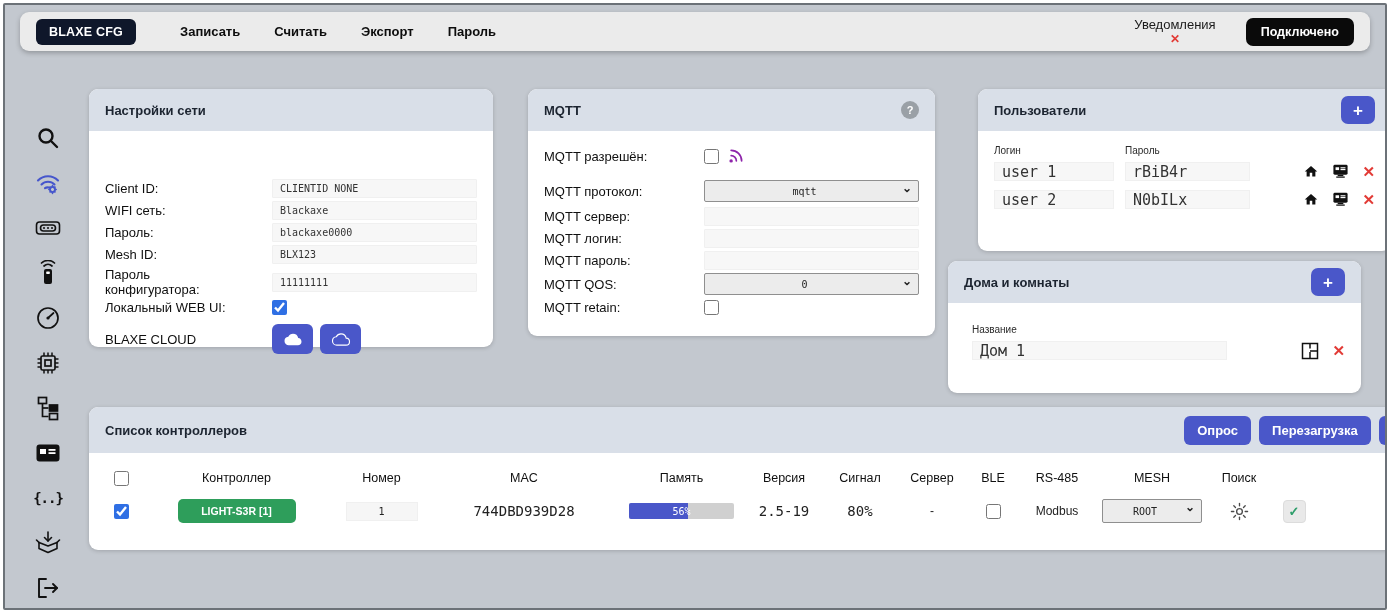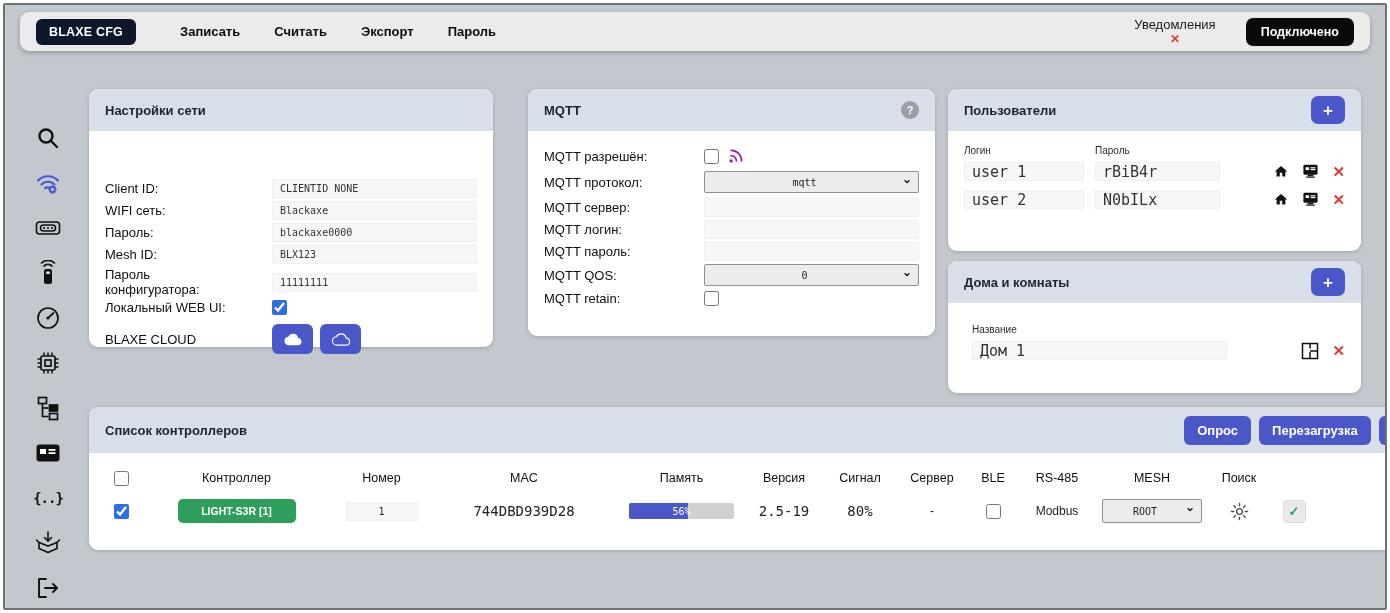--- a/index.html
+++ b/index.html
@@ -294,21 +294,21 @@
       </div>
     </div>
   </div>
 
   <div class="card mqtt" style="left:523px; top:84px; width:407px; height:247px;">
     <div class="card-head">
       <span class="card-title">MQTT</span>
       <span class="help-icon">?</span>
     </div>
     <div class="card-body" style="padding-top:16px;">
-      <div class="frow" style="margin-bottom:6px;">
+      <div class="frow" style="margin-bottom:15px;">
         <span class="flabel">MQTT разрешён:</span>
         <span class="ctrl">
           <input type="checkbox" style="">
           <svg width="20" height="18" viewBox="0 0 24 24" fill="none">
             <circle cx="5.5" cy="18.5" r="2.3" fill="#8e24aa"></circle>
             <path d="M5.5 11.5a7 7 0 0 1 7 7" stroke="#8e24aa" stroke-width="2.2" stroke-linecap="round"></path>
             <path d="M5.5 4.5a14 14 0 0 1 14 14" stroke="#8e24aa" stroke-width="2.2" stroke-linecap="round"></path>
           </svg>
         </span>
       </div>
@@ -342,21 +342,21 @@
       </div>
       <div class="frow">
         <span class="flabel">MQTT retain:</span>
         <span class="ctrl">
           <input type="checkbox" style="">
         </span>
       </div>
     </div>
   </div>
 
-  <div class="card" style="left:943px; top:84px; width:413px; height:162px;">
+  <div class="card" style="left:973px; top:84px; width:413px; height:162px;">
     <div class="card-head">
       <span class="card-title">Пользователи</span>
       <button class="plus-btn">+</button>
     </div>
     <div class="card-body" style="padding-top:14px;">
       <div class="u-grid" style="margin-bottom:6px;">
         <span class="u-col1 col-head">Логин</span>
         <span class="u-col2 col-head">Пароль</span>
       </div>
       <div class="u-grid">

